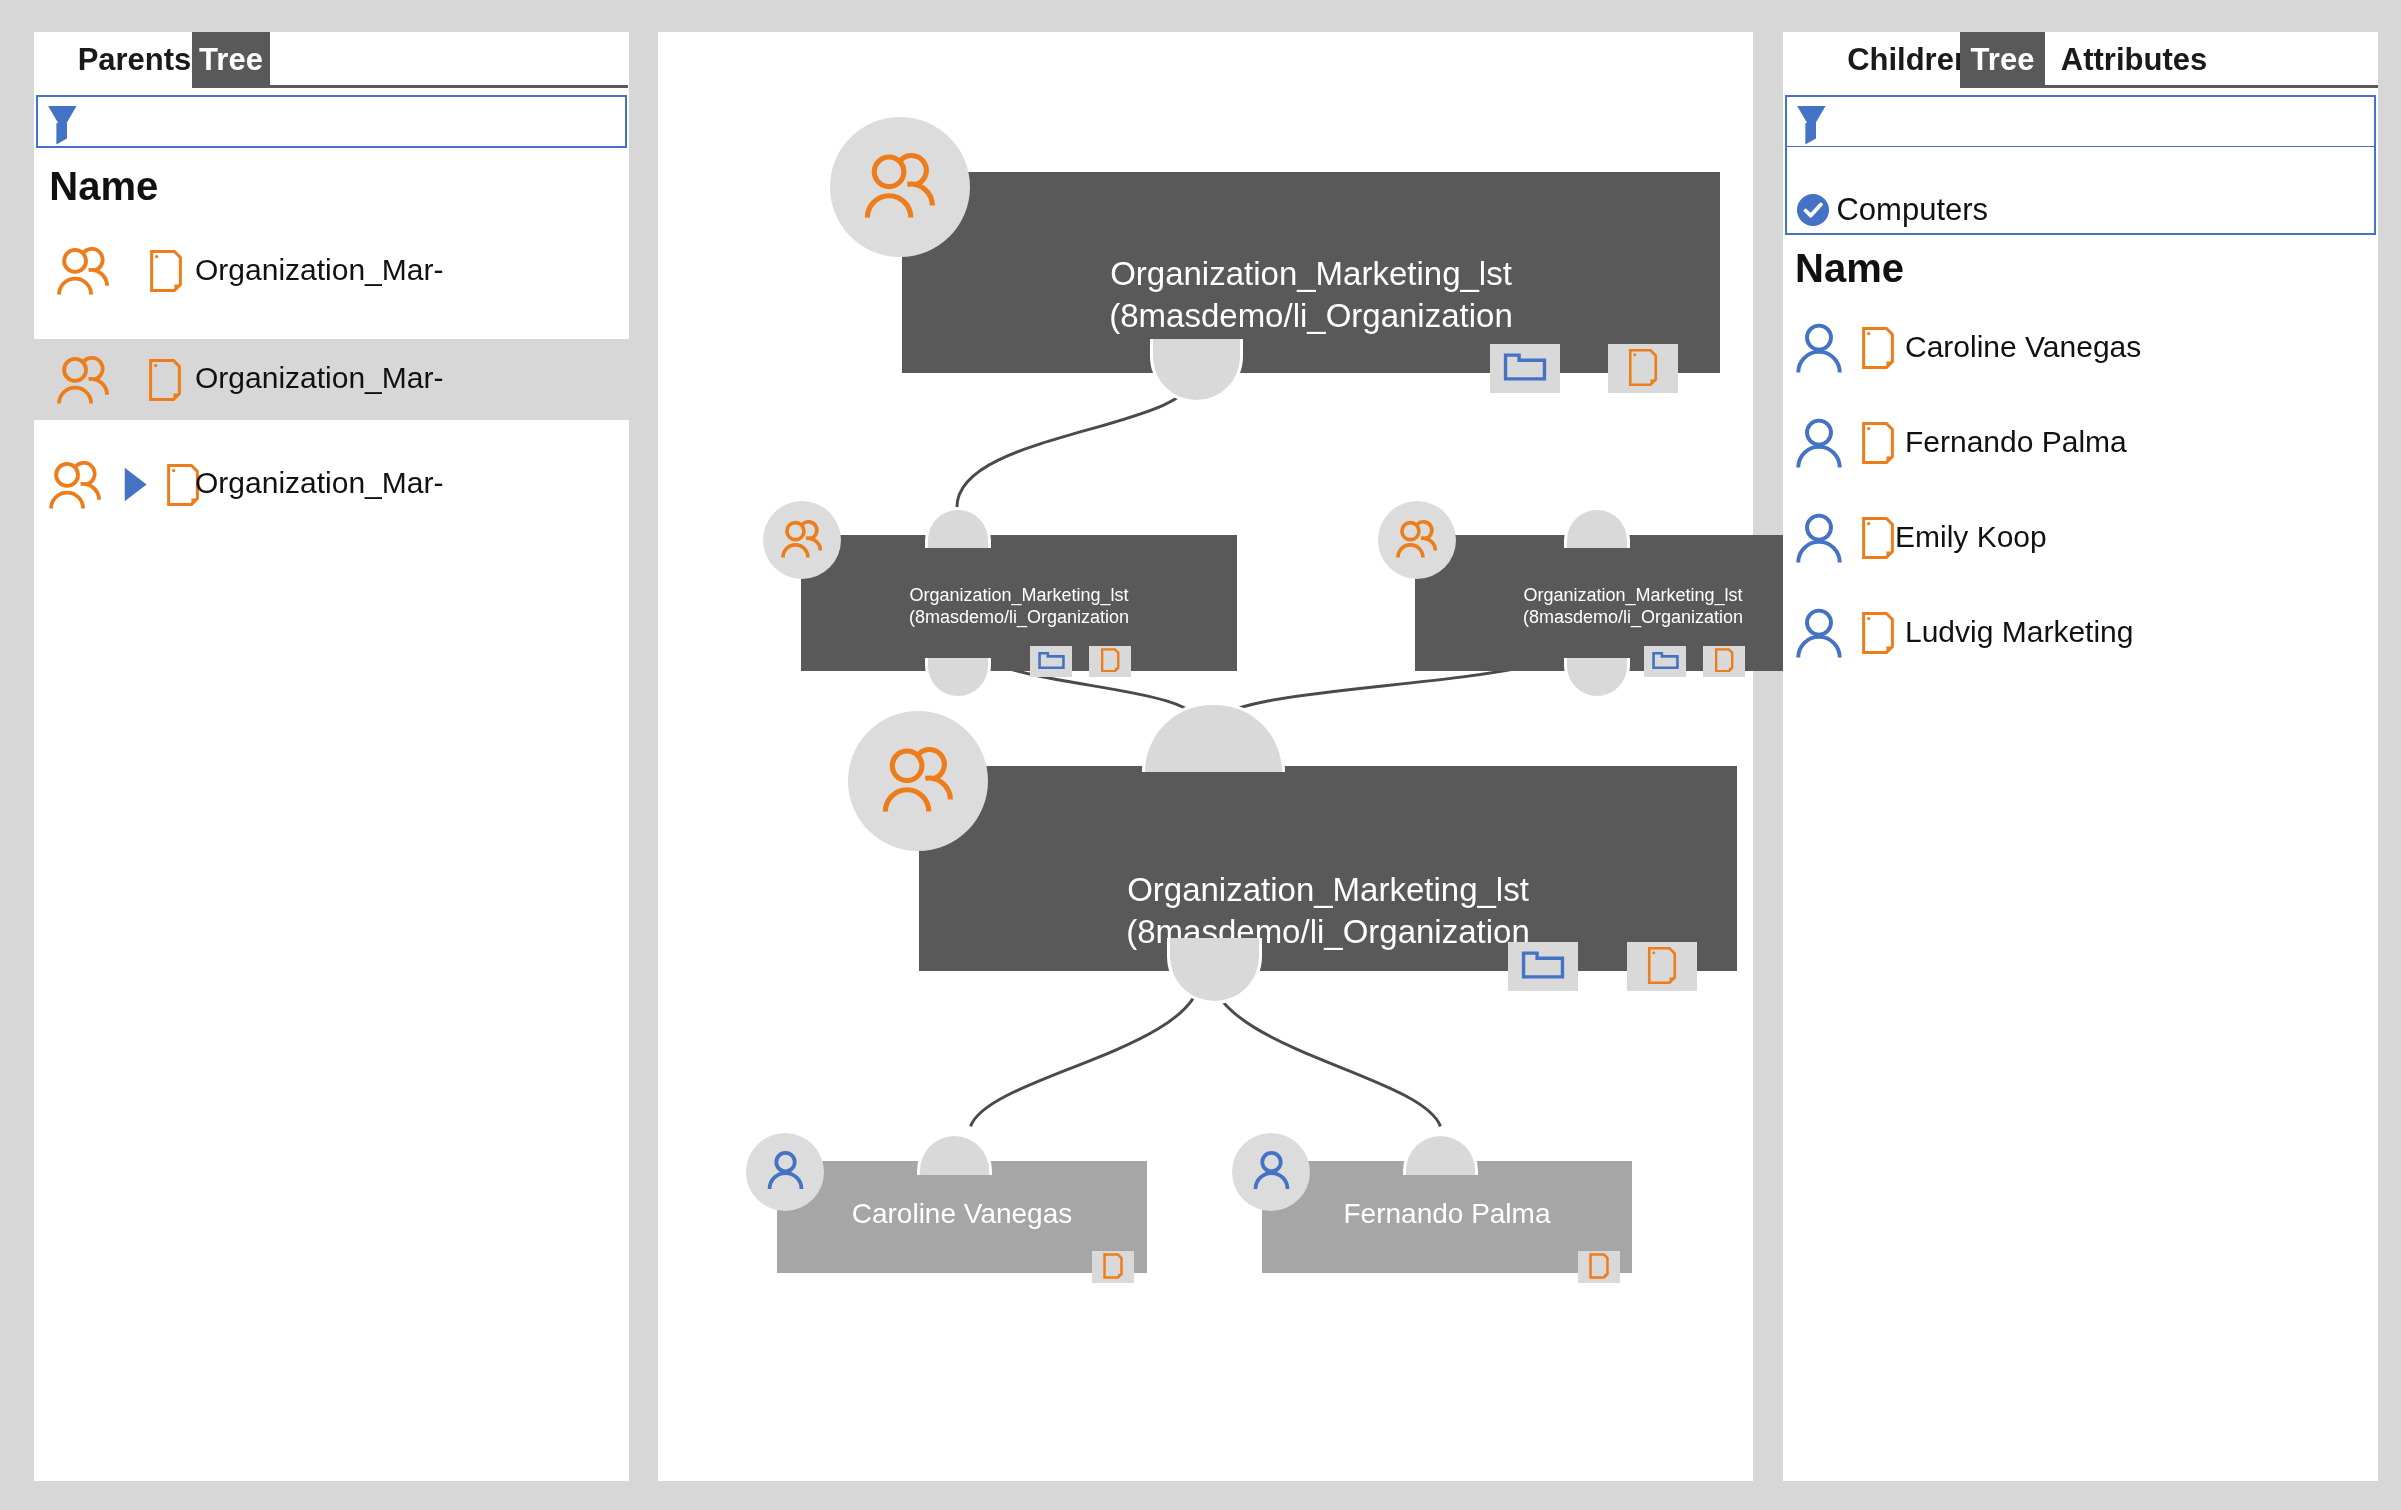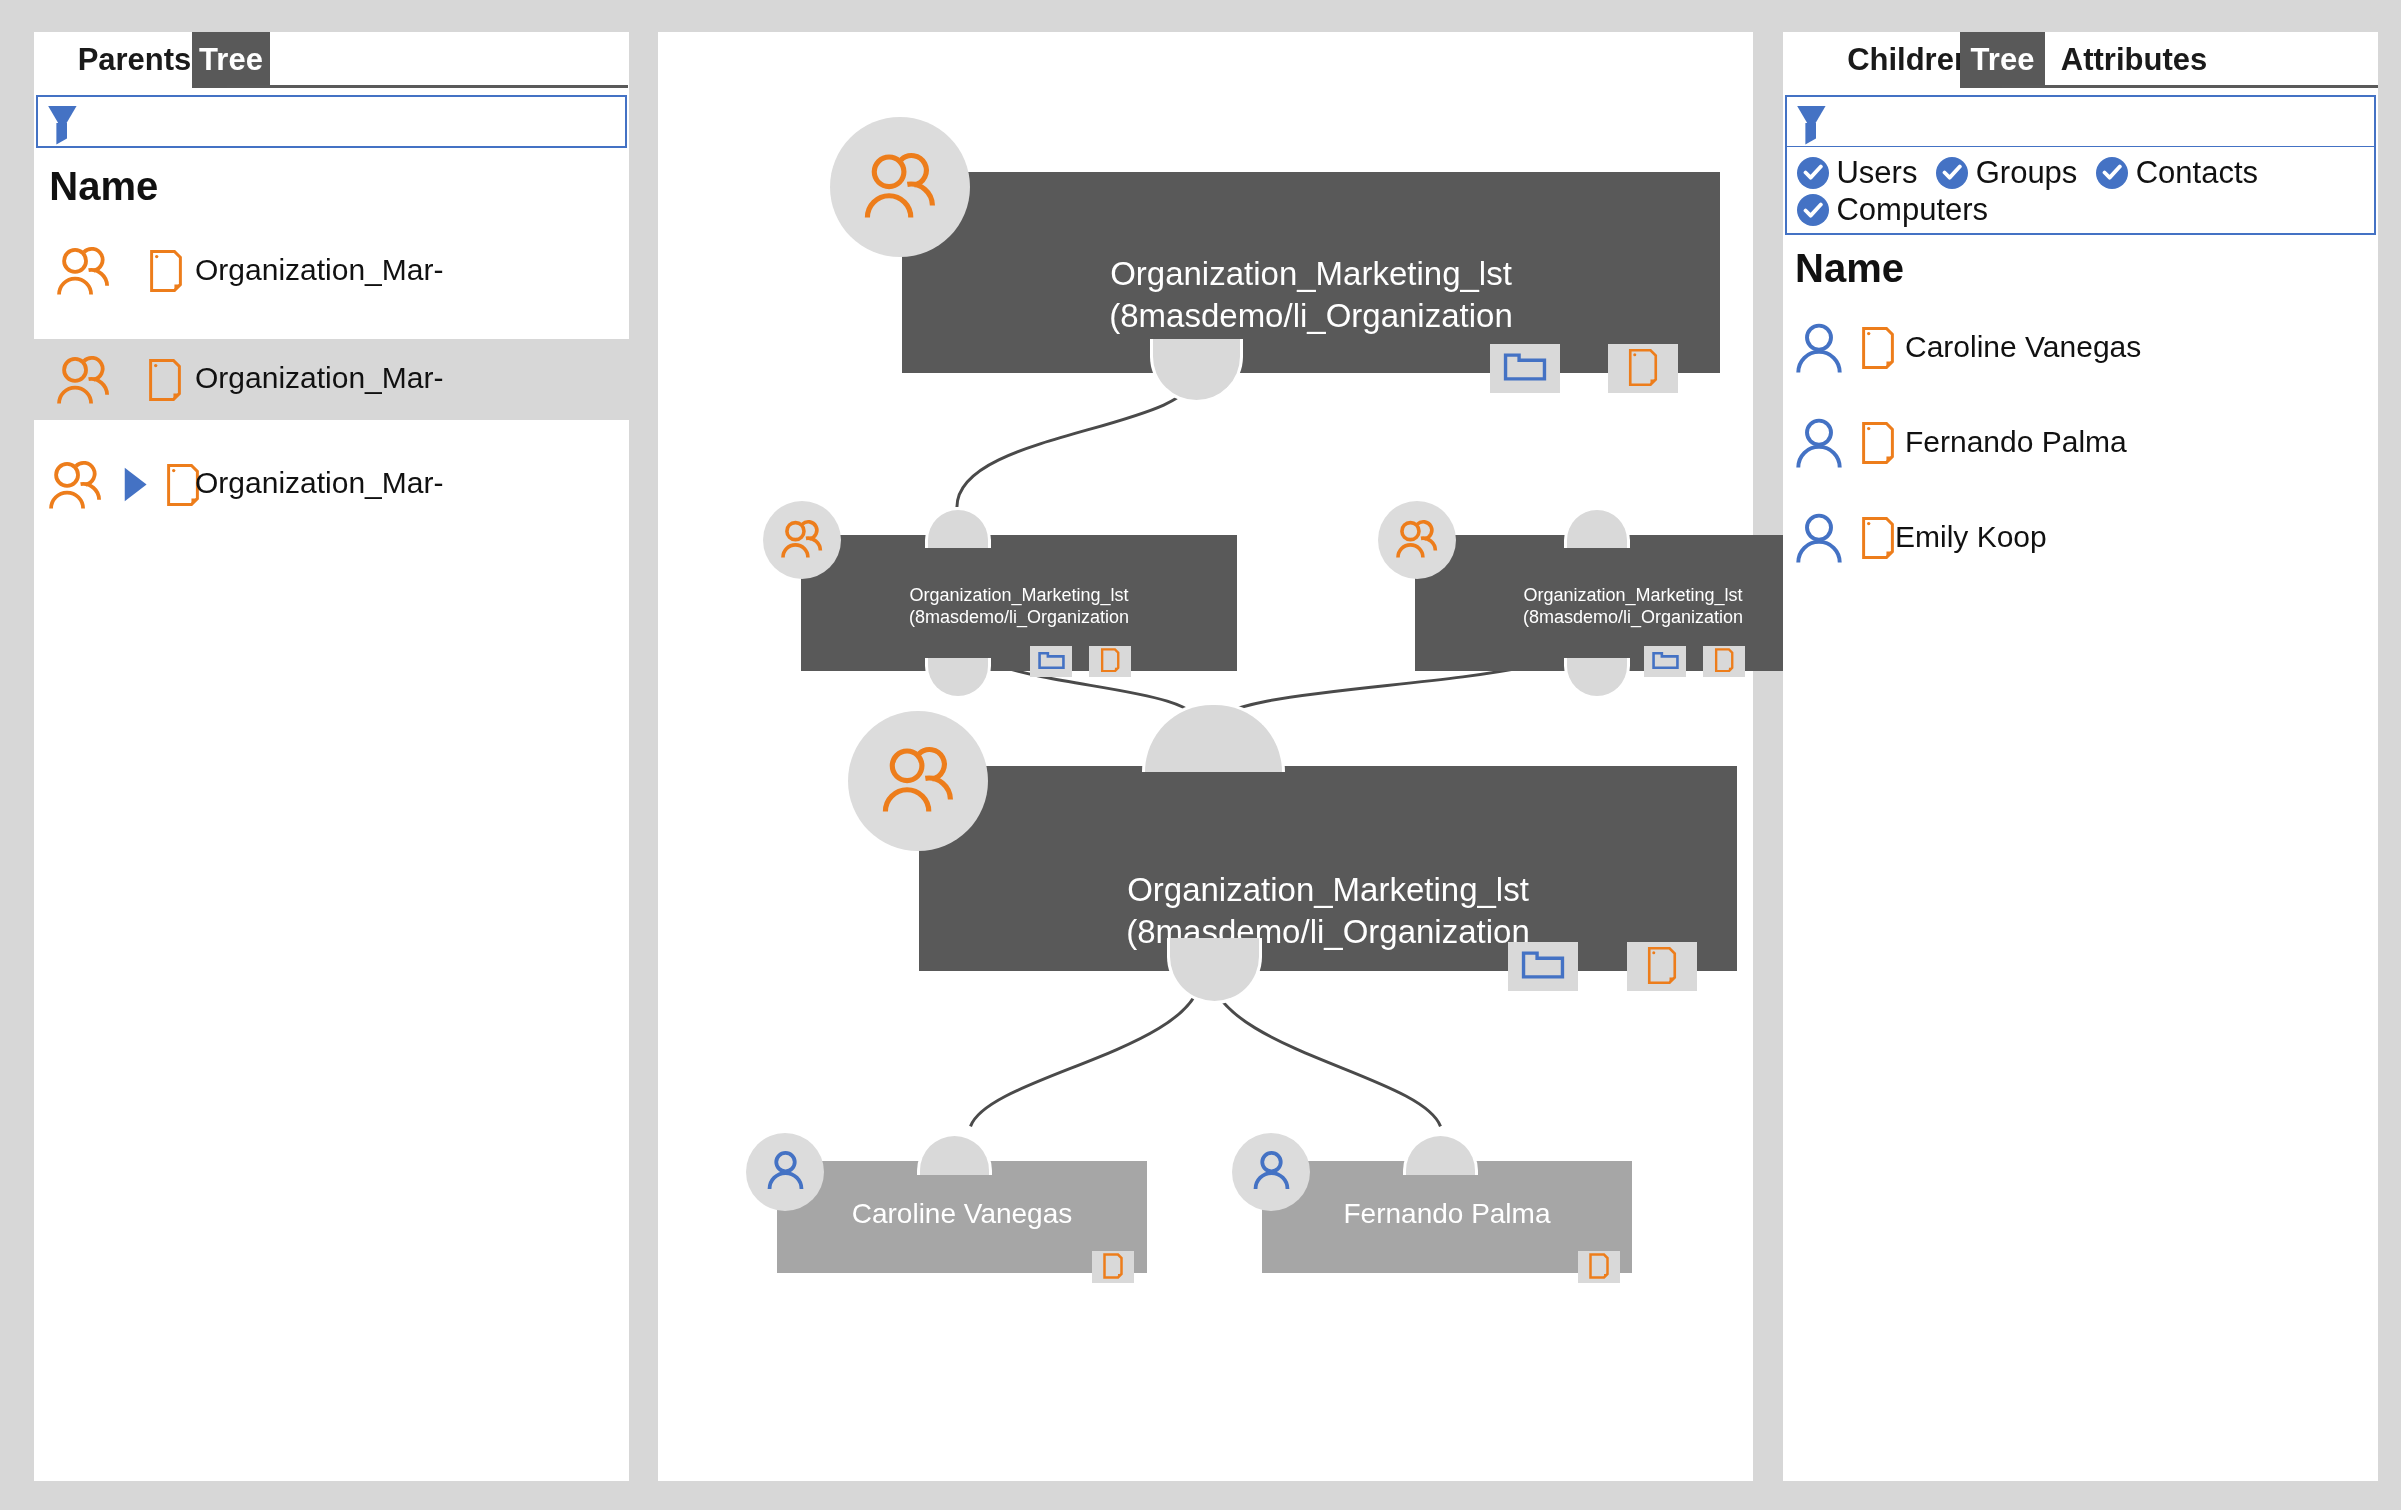--- a/index.html
+++ b/index.html
@@ -375,46 +375,20 @@
   </div>
 
   <div class="filterbox" style="left:1.7px;top:63px;width:591px;height:53px;">
     <span>
       <span class="funnel-top" style="left:10.2px;top:8.5px;"></span>
       <span class="funnel-stem" style="left:18.7px;top:25.5px;height:22px;"></span>
     </span>
   </div>
 
   <div class="filterbox" style="left:1.7px;top:115px;width:591px;height:88px;border-top:none;">
-    <div style="position:absolute;left:10.2px;top:7.6px;display:flex;align-items:center;">
-      <div class="chkbox">
-        <span class="chkcircle">
-          <svg width="20.4" height="17" viewBox="0 0 24 20">
-              <path d="M3 10l6 6L21 3" fill="none" stroke="#fff" stroke-width="4.5" stroke-linecap="round" stroke-linejoin="round"></path>
-            </svg>
-        </span>
-        <span class="chklabel">Users</span>
-      </div>
-      <div class="chkbox">
-        <span class="chkcircle">
-          <svg width="20.4" height="17" viewBox="0 0 24 20">
-              <path d="M3 10l6 6L21 3" fill="none" stroke="#fff" stroke-width="4.5" stroke-linecap="round" stroke-linejoin="round"></path>
-            </svg>
-        </span>
-        <span class="chklabel">Groups</span>
-      </div>
-      <div class="chkbox">
-        <span class="chkcircle">
-          <svg width="20.4" height="17" viewBox="0 0 24 20">
-              <path d="M3 10l6 6L21 3" fill="none" stroke="#fff" stroke-width="4.5" stroke-linecap="round" stroke-linejoin="round"></path>
-            </svg>
-        </span>
-        <span class="chklabel">Contacts</span>
-      </div>
-    </div>
     <div style="position:absolute;left:10.2px;top:45px;">
       <div class="chkbox">
         <span class="chkcircle">
           <svg width="20.4" height="17" viewBox="0 0 24 20">
               <path d="M3 10l6 6L21 3" fill="none" stroke="#fff" stroke-width="4.5" stroke-linecap="round" stroke-linejoin="round"></path>
             </svg>
         </span>
         <span class="chklabel">Computers</span>
       </div>
     </div>
@@ -466,14 +440,30 @@
     <span style="position:absolute;left:78px;top:24px;">
       <svg width="34" height="44" viewBox="0 0 40 52">
           <path d="M3 3h27l7 7v32l-7 7H3z" fill="none" stroke="#ed7d1b" stroke-width="3.5"></path>
           <path d="M37 42l-7 7v-7z" fill="#ed7d1b"></path>
           <circle cx="9" cy="9" r="2" fill="#ed7d1b"></circle>
         </svg>
     </span>
     <span class="rowlabel" style="position:absolute;left:112px;top:28px;">Emily Koop</span>
   </div>
 
+  <div class="listrow" style="left:0;top:555px;width:595px;height:95px;">
+    <span style="position:absolute;left:12px;top:20.4px;">
+      <svg width="48" height="53" viewBox="0 0 44 48">
+          <circle cx="22" cy="14" r="11" fill="none" stroke="#4472c4" stroke-width="3.6"></circle>
+          <path d="M3 46a19 19 0 0 1 38 0" fill="none" stroke="#4472c4" stroke-width="3.6"></path>
+        </svg>
+    </span>
+    <span style="position:absolute;left:78px;top:24px;">
+      <svg width="34" height="44" viewBox="0 0 40 52">
+          <path d="M3 3h27l7 7v32l-7 7H3z" fill="none" stroke="#ed7d1b" stroke-width="3.5"></path>
+          <path d="M37 42l-7 7v-7z" fill="#ed7d1b"></path>
+          <circle cx="9" cy="9" r="2" fill="#ed7d1b"></circle>
+        </svg>
+    </span>
+    <span class="rowlabel" style="position:absolute;left:122px;top:28px;">Ludvig Marketing</span>
+  </div>
 </div>
 
 
 </body></html>

